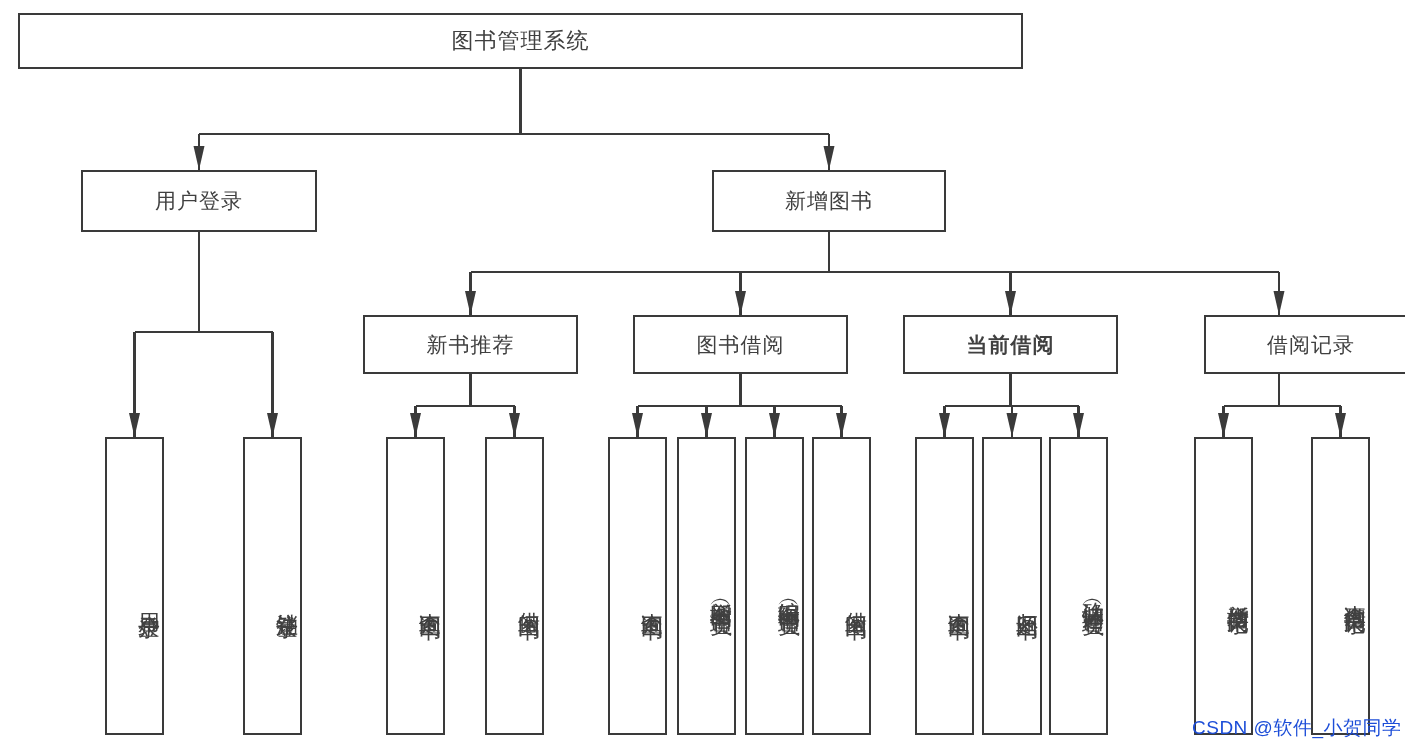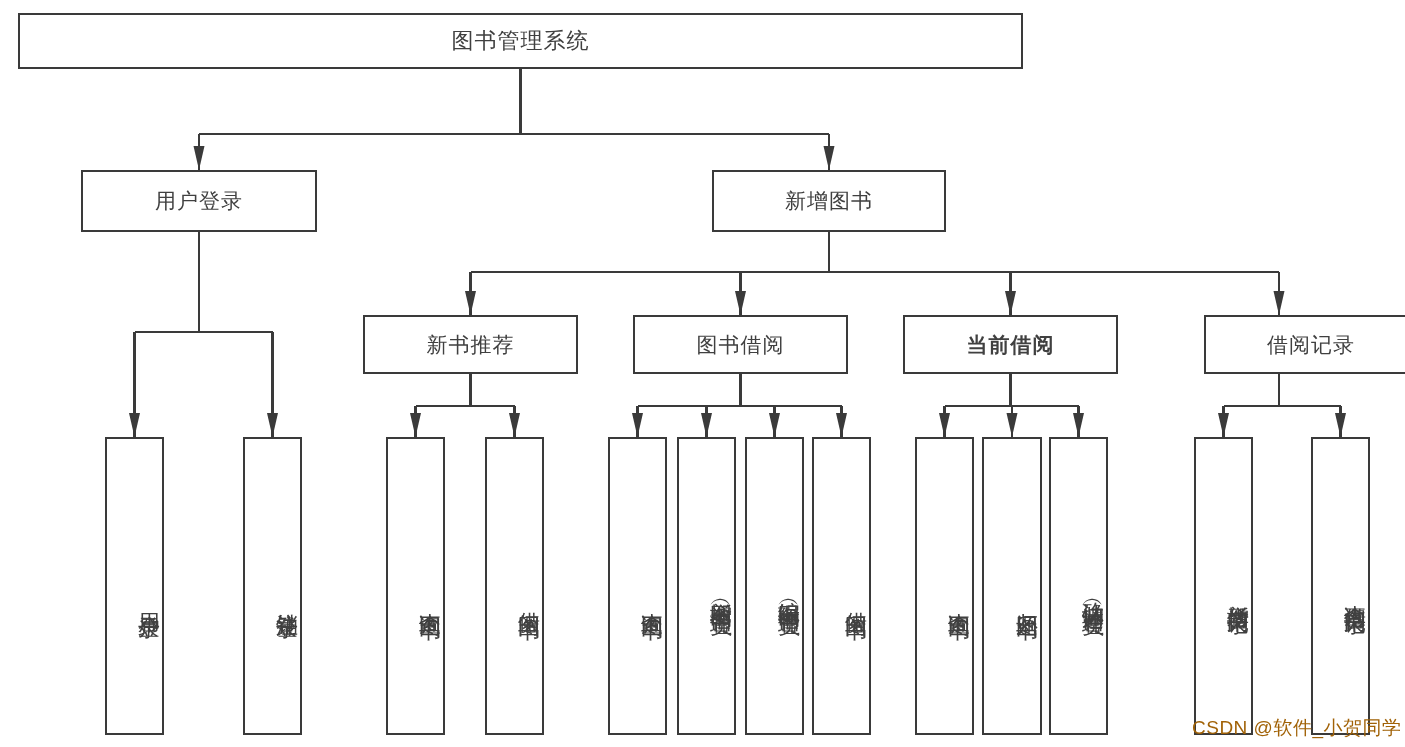--- a/index.html
+++ b/index.html
@@ -127,14 +127,14 @@
     </div>
     <div class="node vert tall" style="left: 1049px; top: 437px; width: 59px; height: 298px; border-color: rgb(58, 58, 58);">
       <span>确认归还（管理员）</span>
     </div>
     <div class="node vert tall" style="left: 1194px; top: 437px; width: 59px; height: 298px; border-color: rgb(58, 58, 58);">
       <span>新增借阅记录</span>
     </div>
     <div class="node vert tall" style="left: 1311px; top: 437px; width: 59px; height: 298px; border-color: rgb(58, 58, 58);">
       <span>查询借阅记录</span>
     </div>
-    <div class="watermark" style="left: 1192px; top: 715px; color: #a16207;">CSDN @软件_小贺同学</div>
+    <div class="watermark" style="left: 1192px; top: 715px; color: #1d4ed8;">CSDN @软件_小贺同学</div>
   </div>
 
 </body></html>

